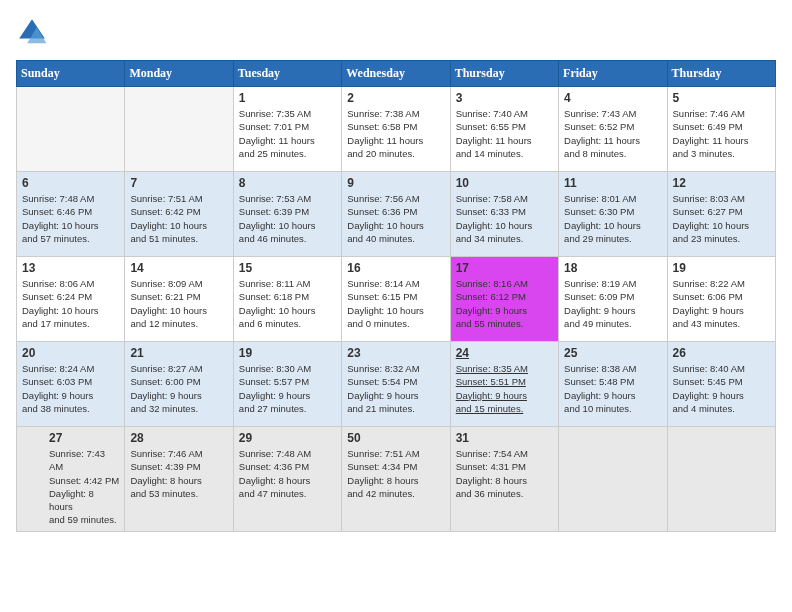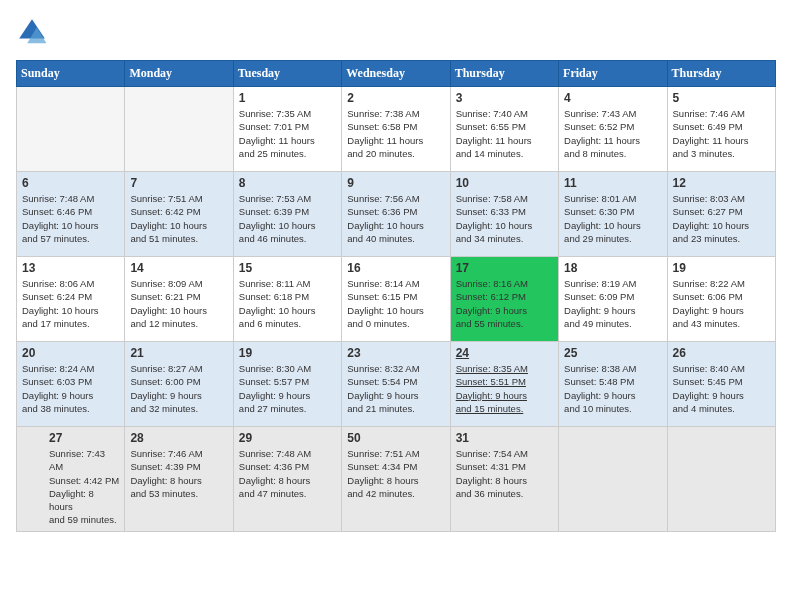--- a/index.html
+++ b/index.html
@@ -197,21 +197,21 @@
           <div class="day-info">Sunrise: 8:09 AM<br>Sunset: 6:21 PM<br>Daylight: 10 hours<br>and 12 minutes.</div>
         </td>
         <td style="background: rgb(255, 255, 255);">
           <span class="day-num">15</span>
           <div class="day-info">Sunrise: 8:11 AM<br>Sunset: 6:18 PM<br>Daylight: 10 hours<br>and 6 minutes.</div>
         </td>
         <td style="background: rgb(255, 255, 255);">
           <span class="day-num">16</span>
           <div class="day-info">Sunrise: 8:14 AM<br>Sunset: 6:15 PM<br>Daylight: 10 hours<br>and 0 minutes.</div>
         </td>
-        <td style="background: #22c55e;">
+        <td style="background: #d946ef;">
           <span class="day-num">17</span>
           <div class="day-info">Sunrise: 8:16 AM<br>Sunset: 6:12 PM<br>Daylight: 9 hours<br>and 55 minutes.</div>
         </td>
         <td style="background: rgb(255, 255, 255);">
           <span class="day-num">18</span>
           <div class="day-info">Sunrise: 8:19 AM<br>Sunset: 6:09 PM<br>Daylight: 9 hours<br>and 49 minutes.</div>
         </td>
         <td style="background: rgb(255, 255, 255);">
           <span class="day-num">19</span>
           <div class="day-info">Sunrise: 8:22 AM<br>Sunset: 6:06 PM<br>Daylight: 9 hours<br>and 43 minutes.</div>

